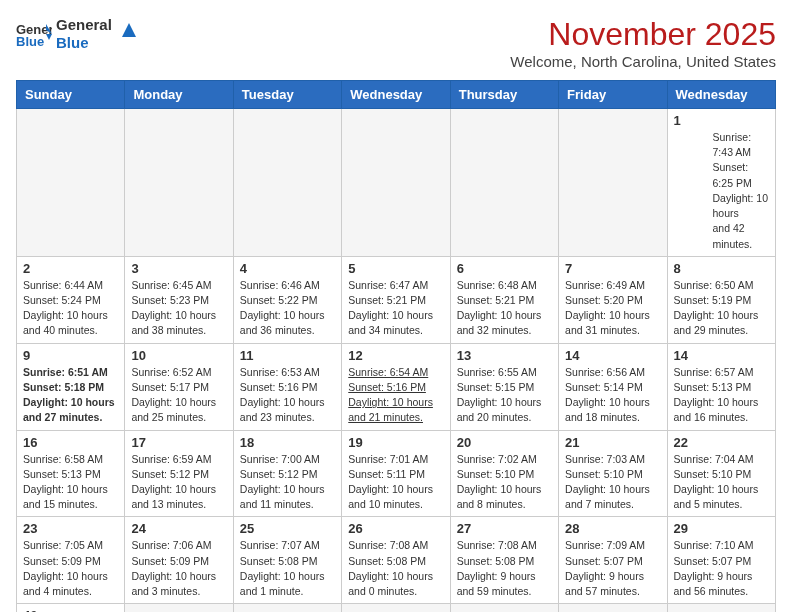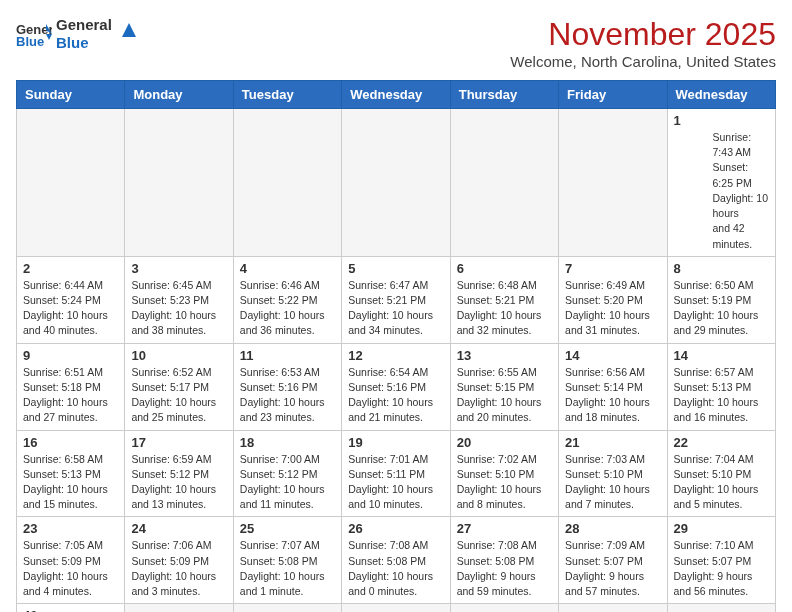--- a/index.html
+++ b/index.html
@@ -176,42 +176,42 @@
           <span class="day-num">8</span>
           <div class="day-info" style="white-space: pre-line;">Sunrise: 6:50 AM
 Sunset: 5:19 PM
 Daylight: 10 hours
 and 29 minutes.</div>
         </td>
       </tr>
       <tr>
         <td>
           <span class="day-num">9</span>
-          <div class="day-info" style="white-space: pre-line;">Sunrise: 6:51 AM
+          <div class="day-info" style="white-space: pre-line; font-weight: bold;">Sunrise: 6:51 AM
 Sunset: 5:18 PM
 Daylight: 10 hours
 and 27 minutes.</div>
         </td>
         <td>
           <span class="day-num">10</span>
           <div class="day-info" style="white-space: pre-line;">Sunrise: 6:52 AM
 Sunset: 5:17 PM
 Daylight: 10 hours
 and 25 minutes.</div>
         </td>
         <td>
           <span class="day-num">11</span>
           <div class="day-info" style="white-space: pre-line;">Sunrise: 6:53 AM
 Sunset: 5:16 PM
 Daylight: 10 hours
 and 23 minutes.</div>
         </td>
         <td>
           <span class="day-num">12</span>
-          <div class="day-info" style="white-space: pre-line;">Sunrise: 6:54 AM
+          <div class="day-info" style="white-space: pre-line; text-decoration: underline;">Sunrise: 6:54 AM
 Sunset: 5:16 PM
 Daylight: 10 hours
 and 21 minutes.</div>
         </td>
         <td>
           <span class="day-num">13</span>
           <div class="day-info" style="white-space: pre-line;">Sunrise: 6:55 AM
 Sunset: 5:15 PM
 Daylight: 10 hours
 and 20 minutes.</div>

